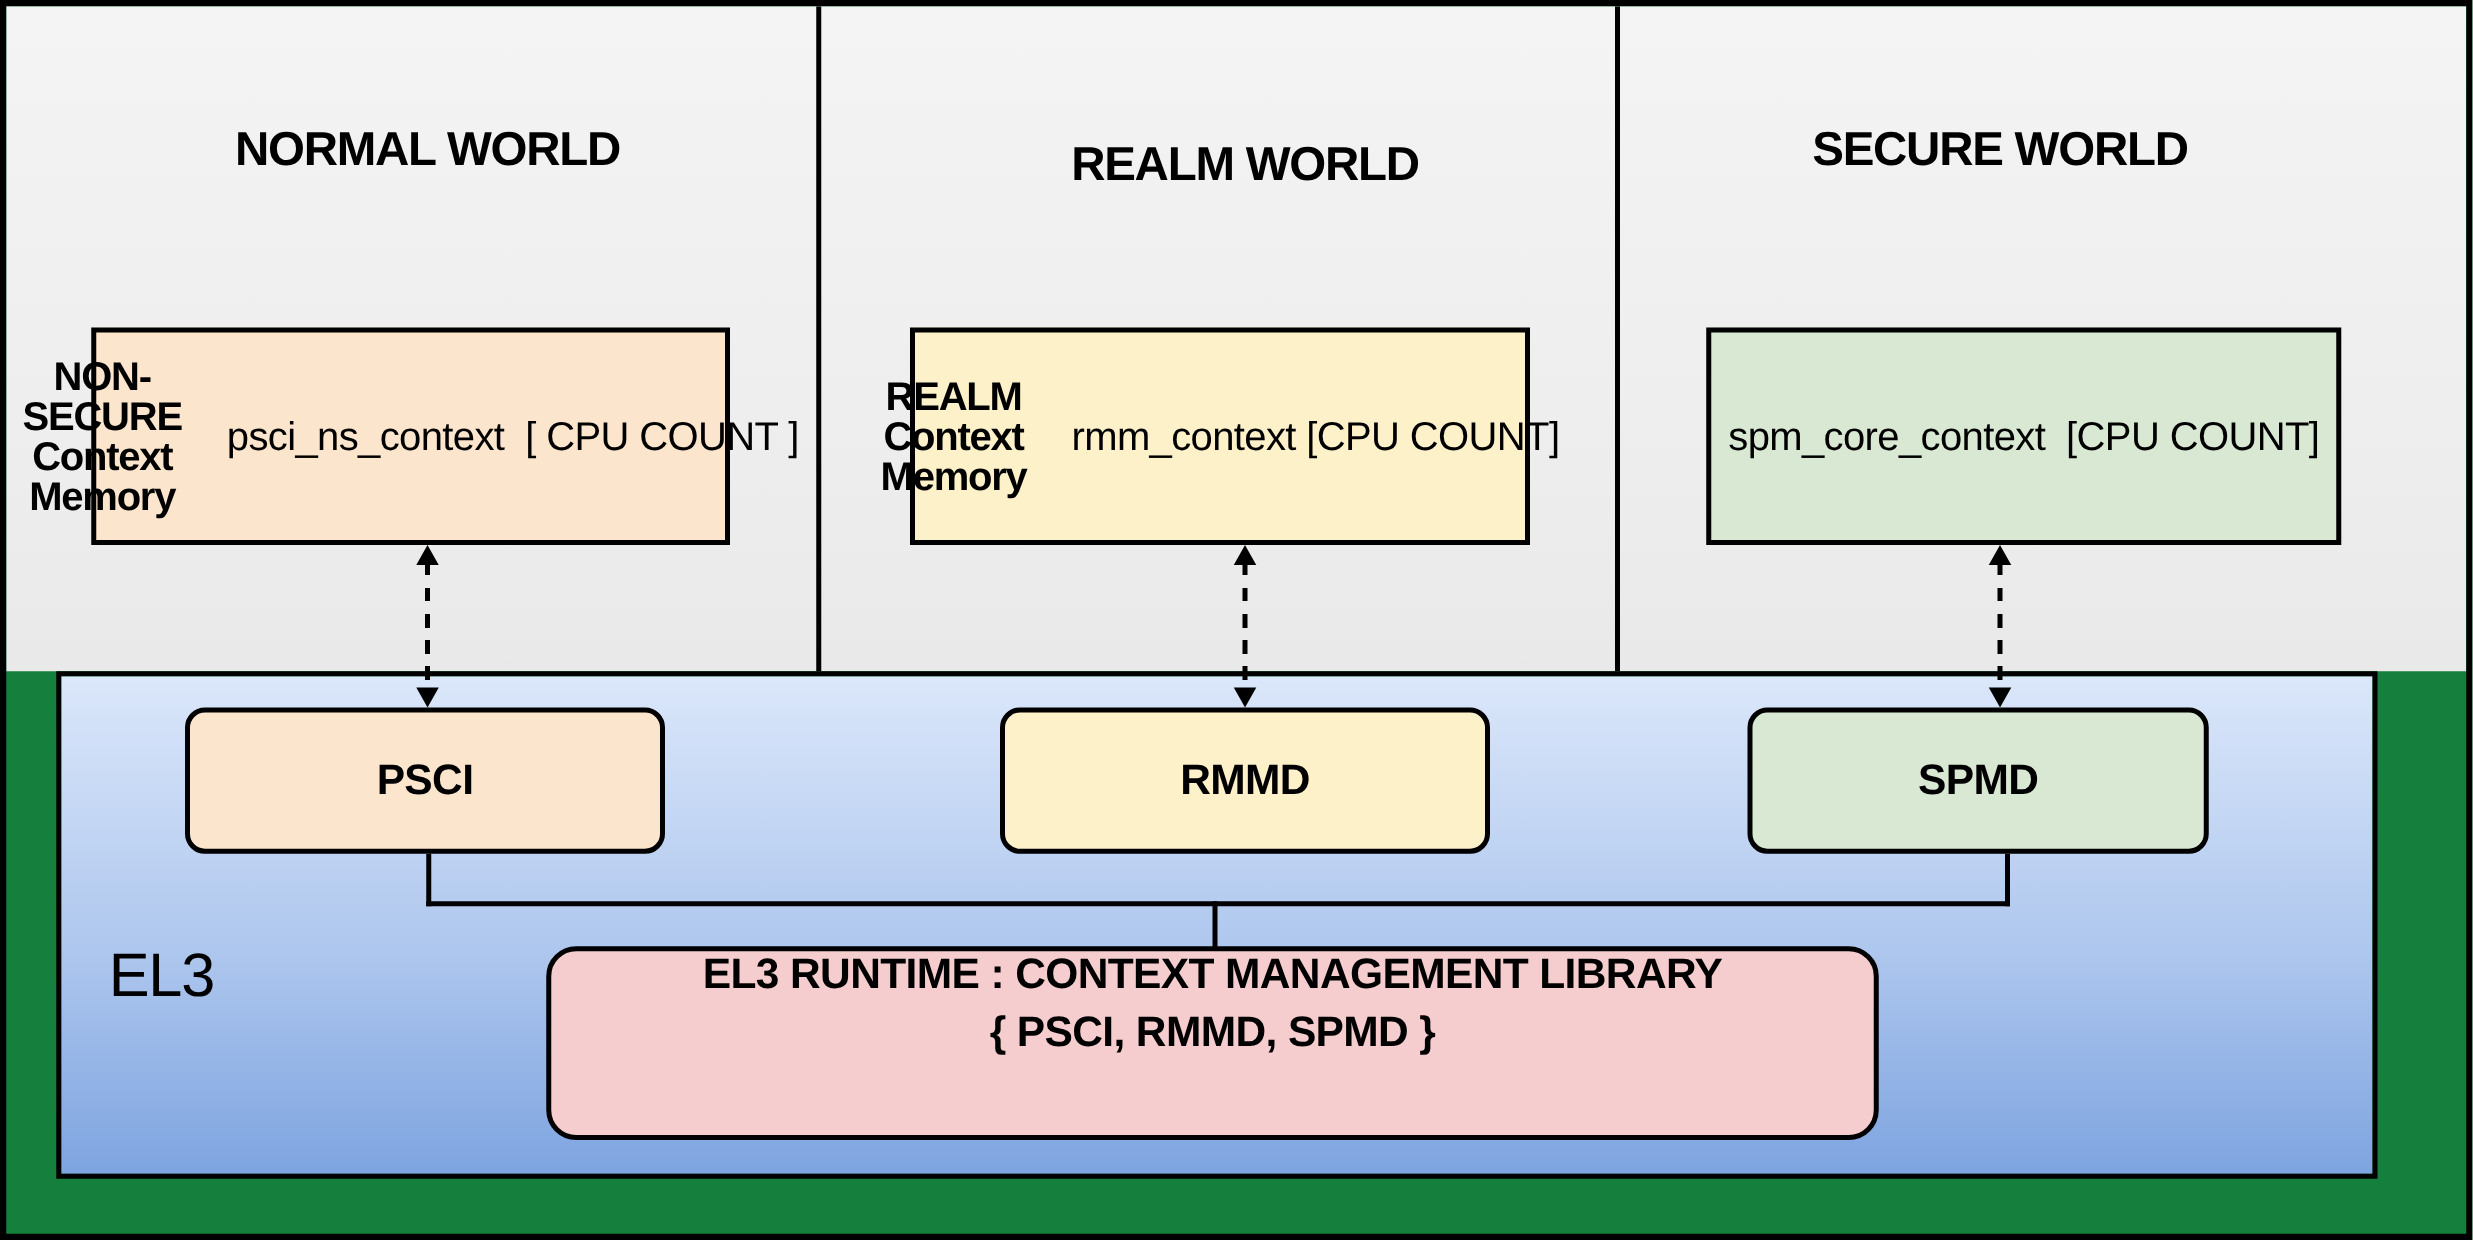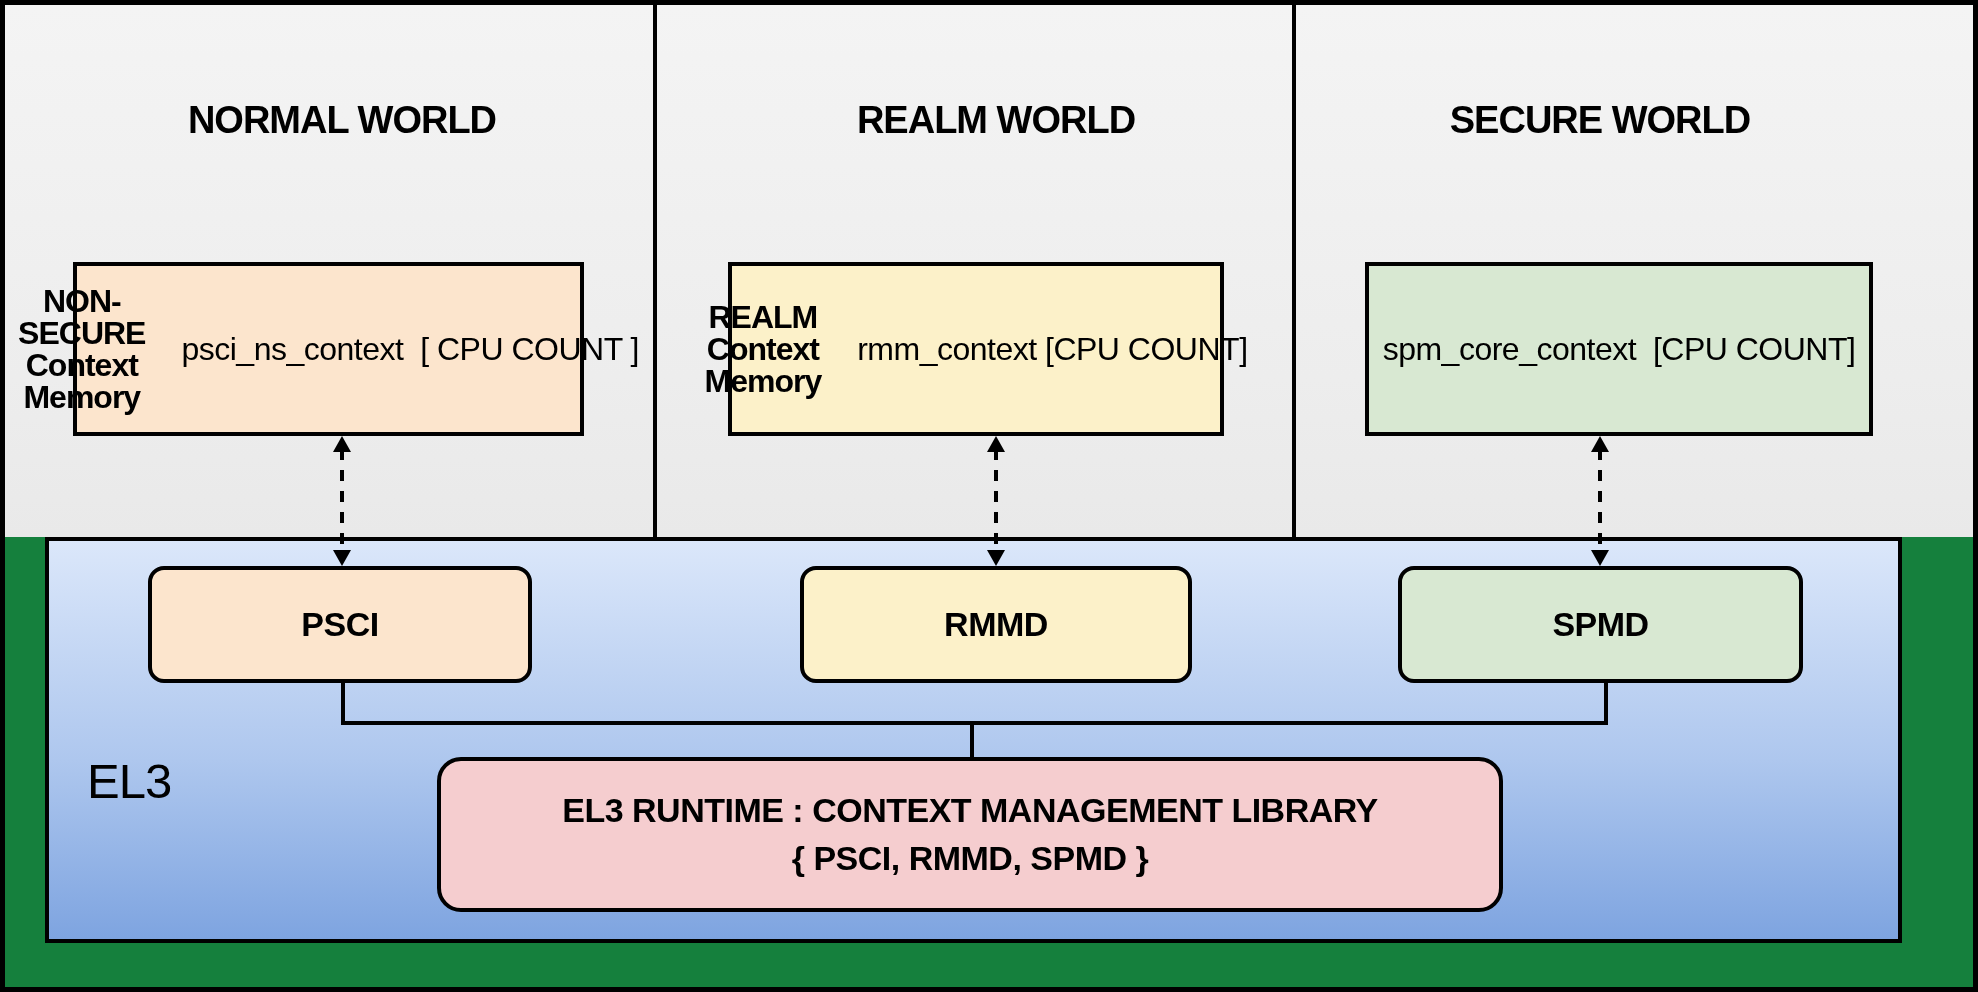--- a/index.html
+++ b/index.html
@@ -24,21 +24,21 @@
   .divider.d1{left:648px;}
   .divider.d2{left:1287px;}
 
   .world-title{
     position:absolute;top:95px;width:674px;
     text-align:center;
     font-size:38px;font-weight:bold;letter-spacing:-1px;
     line-height:1.1;
   }
   .world-title.t1{left:0px;}
-  .world-title.t2{left:654px;}
+  .world-title.t2{left:654px;margin-top:12px;}
   .world-title.t3{left:1258px;}
 
   .ctx-box{
     position:absolute;top:257px;height:174px;
     box-sizing:border-box;border:4px solid #000;
     display:flex;flex-direction:row;align-items:center;justify-content:center;
     gap:36px;text-align:center;
   }
   .ctx-box.b1{left:68px;width:511px;background:#fce5cd;}
   .ctx-box.b2{left:723px;width:496px;background:#fcf1c9;}
@@ -58,33 +58,33 @@
   }
 
   .dispatcher{
     position:absolute;top:561px;height:117px;
     box-sizing:border-box;border:4px solid #000;border-radius:16px;
     display:flex;align-items:center;justify-content:center;
     font-size:34px;font-weight:bold;letter-spacing:-0.5px;
   }
   .dispatcher.psci{left:143px;width:384px;background:#fce5cd;}
   .dispatcher.rmmd{left:795px;width:392px;background:#fcf1c9;}
-  .dispatcher.spmd{left:1393px;width:405px;background:#d8e8d2;}
+  .dispatcher.spmd{left:1393px;width:369px;background:#d8e8d2;}
 
   .conn{position:absolute;background:#000;}
   .conn.v-psci{left:336px;top:678px;width:4px;height:42px;}
   .conn.v-spmd{left:1599px;top:678px;width:4px;height:42px;}
   .conn.bus{left:336px;top:716px;width:1267px;height:4px;}
   .conn.v-runtime{left:965px;top:716px;width:4px;height:40px;}
 
   .runtime-box{
     position:absolute;left:432px;top:752px;width:1066px;height:155px;
     box-sizing:border-box;border:4px solid #000;border-radius:24px;
     background:#f5cdcf;
-    display:flex;flex-direction:column;align-items:center;justify-content:center;
+    display:flex;flex-direction:column;align-items:center;justify-content:flex-start;
     gap:10px;text-align:center;
   }
   .runtime-line{font-size:34px;font-weight:bold;letter-spacing:-0.5px;line-height:1.1;}
 
   
   .dashed-arrow{
     position:absolute;top:431px;width:18px;height:130px;
   }
   .dashed-arrow.a1{left:328px;}
   .dashed-arrow.a2{left:982px;}

